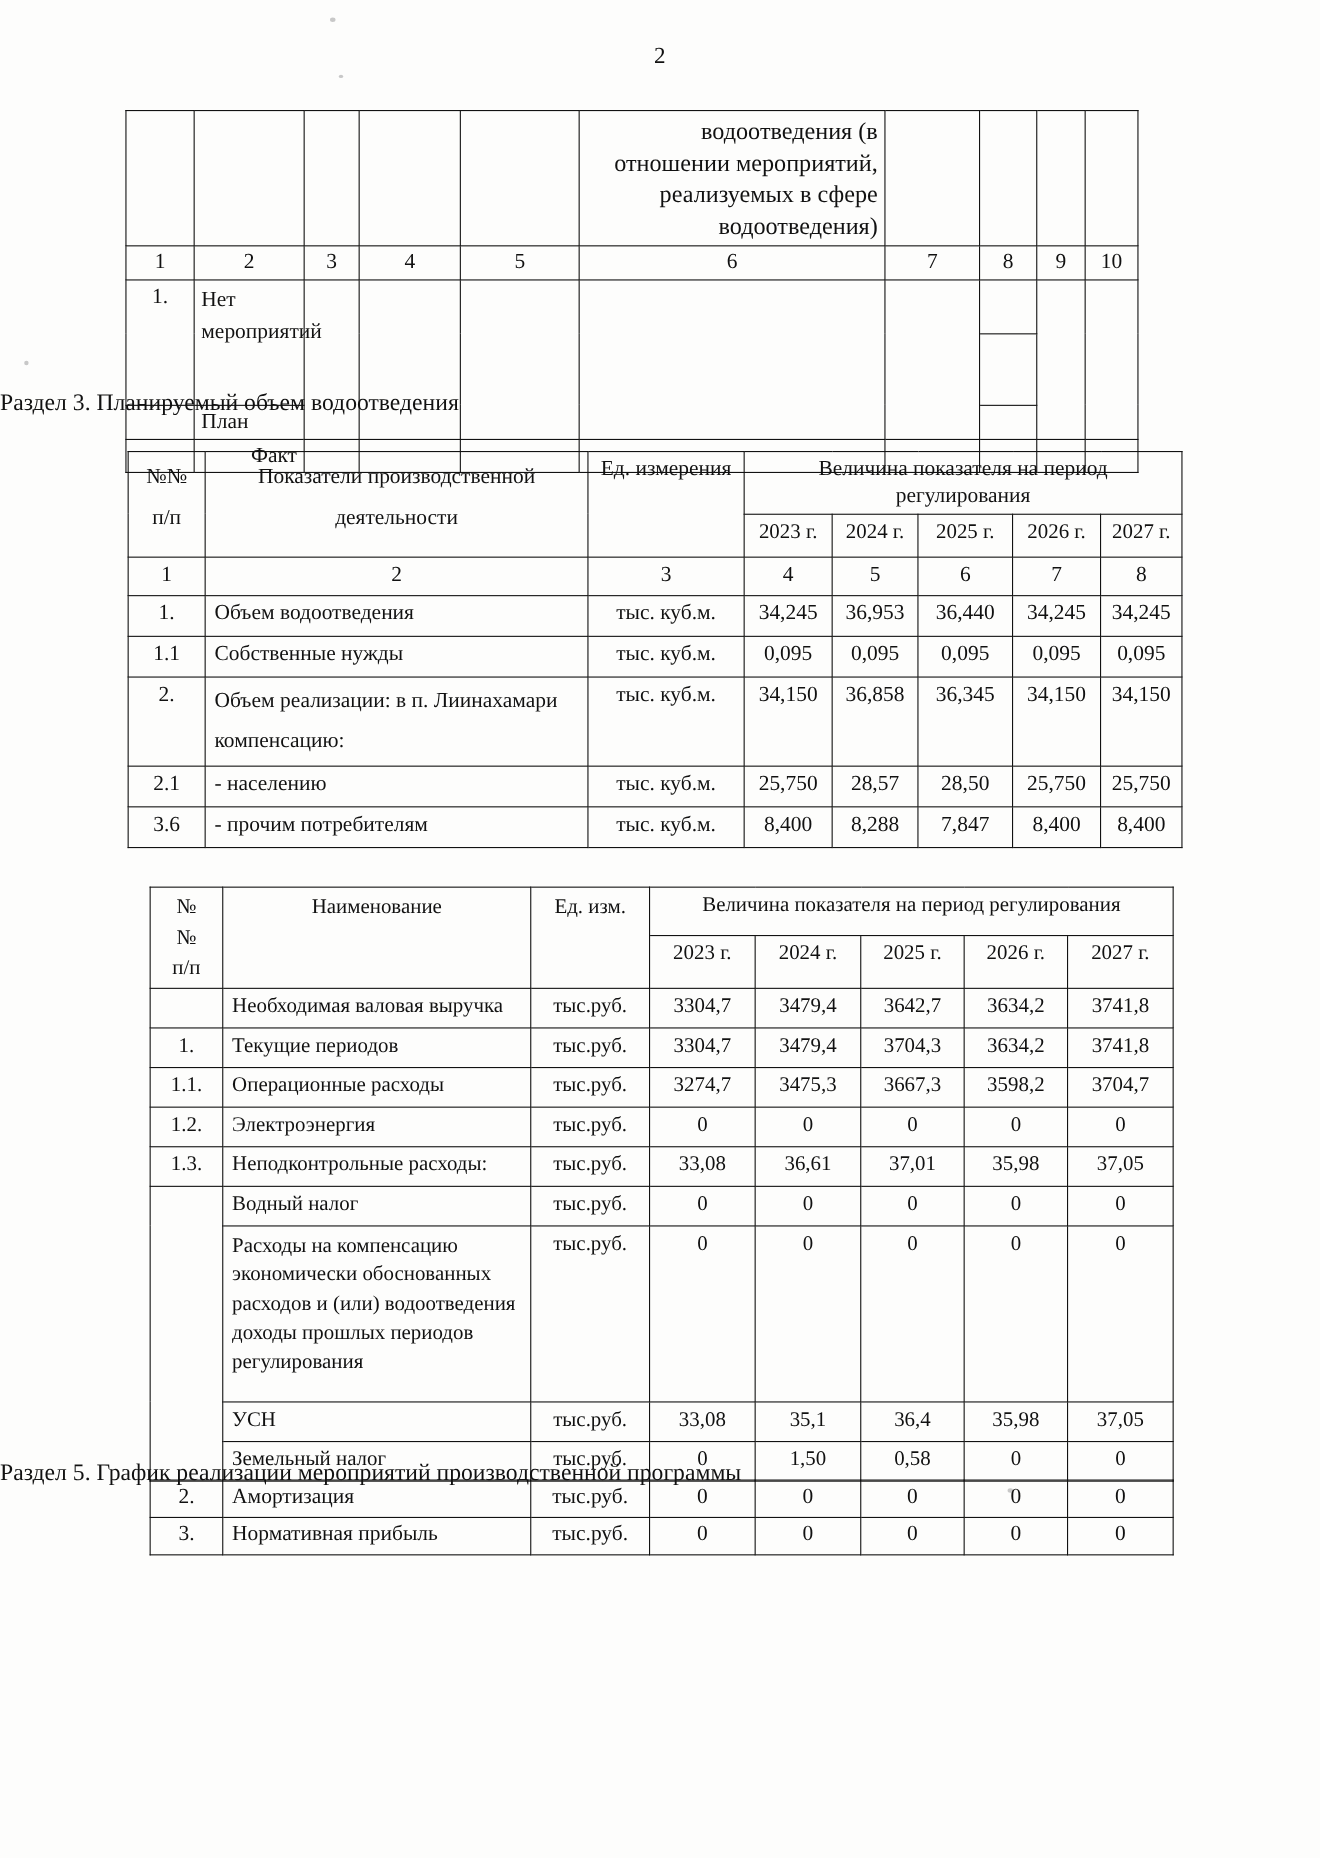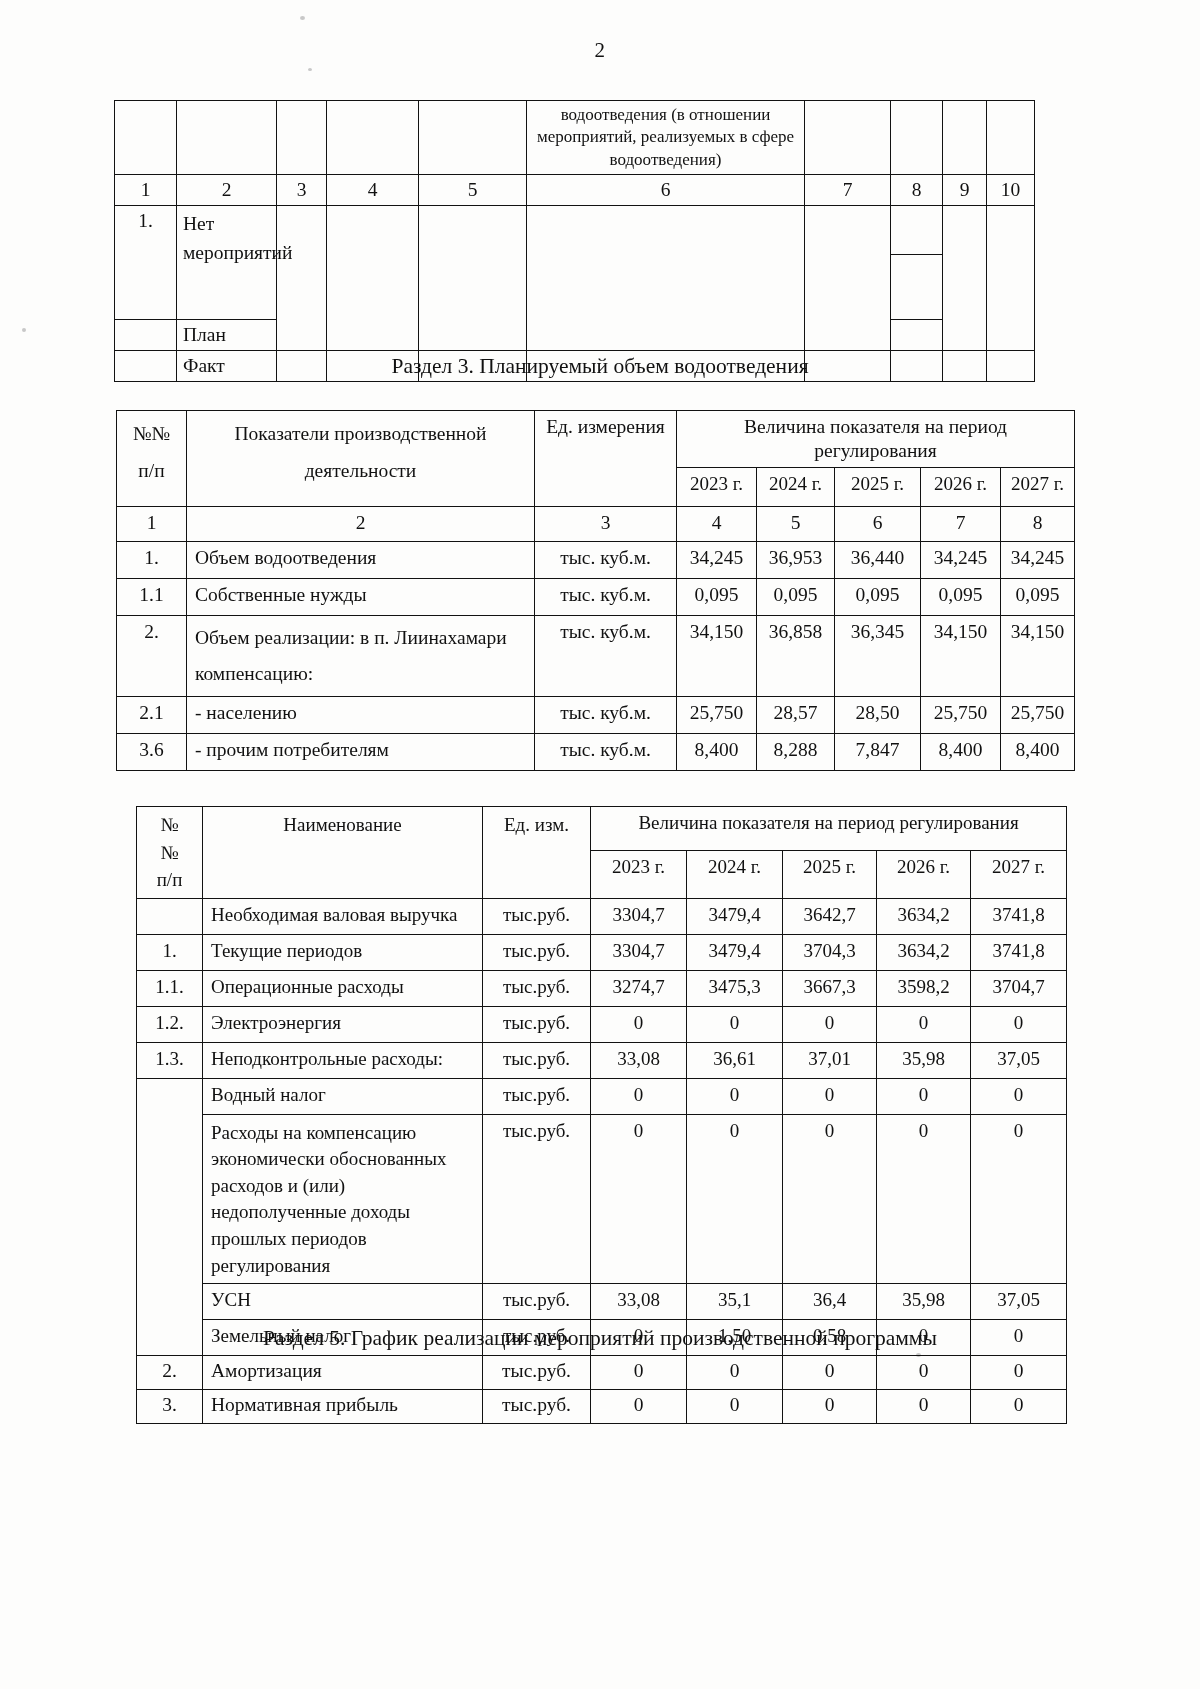--- a/index.html
+++ b/index.html
@@ -56,36 +56,35 @@
   
   .table1-wrap {
     position: absolute;
     top: 100px;
     left: 114px;
     width: 920px;
   }
   #table1 { width: 920px; }
   #table1 td { height: 20px; }
   .t1-head-text {
-    text-align: center;
-    font-size: 17px;
+    text-align: right;
+    font-size: 22px;
     line-height: 1.32;
     padding-top: 6px;
   }
   .t1-numrow td { text-align: center; height: 24px; padding: 2px 4px; }
   .t1-tall { height: 70px; }
   .t1-plan { height: 30px; }
-  .t1-fact { height: 28px; }
+  .t1-fact { height: 28px; text-align: right; }
 
   
   .section-title {
     position: absolute;
     width: 1200px;
     left: 0;
-    text-align: center;
     font-size: 21.5px;
     line-height: 1.35;
   }
   #sec3-title { top: 352px; }
   #sec4-title { top: 726px; padding: 0 110px; width: 980px; box-sizing: border-box; }
   #sec5-title { top: 1324px; }
 
   
   .table2-wrap {
     position: absolute;
@@ -412,21 +411,21 @@
           <td class="t3-name">Водный налог</td>
           <td class="ctr">тыс.руб.</td>
           <td class="ctr">0</td>
           <td class="ctr">0</td>
           <td class="ctr">0</td>
           <td class="ctr">0</td>
           <td class="ctr">0</td>
         </tr>
 
         <tr class="t3-big">
-          <td class="t3-name">Расходы на компенсацию экономически обоснованных расходов и (или) недополученные доходы прошлых периодов регулирования</td>
+          <td class="t3-name">Расходы на компенсацию экономически обоснованных расходов и (или) водоотведения доходы прошлых периодов регулирования</td>
           <td class="ctr">тыс.руб.</td>
           <td class="ctr">0</td>
           <td class="ctr">0</td>
           <td class="ctr">0</td>
           <td class="ctr">0</td>
           <td class="ctr">0</td>
         </tr>
 
         <tr class="t3-row">
           <td class="t3-name">УСН</td>

